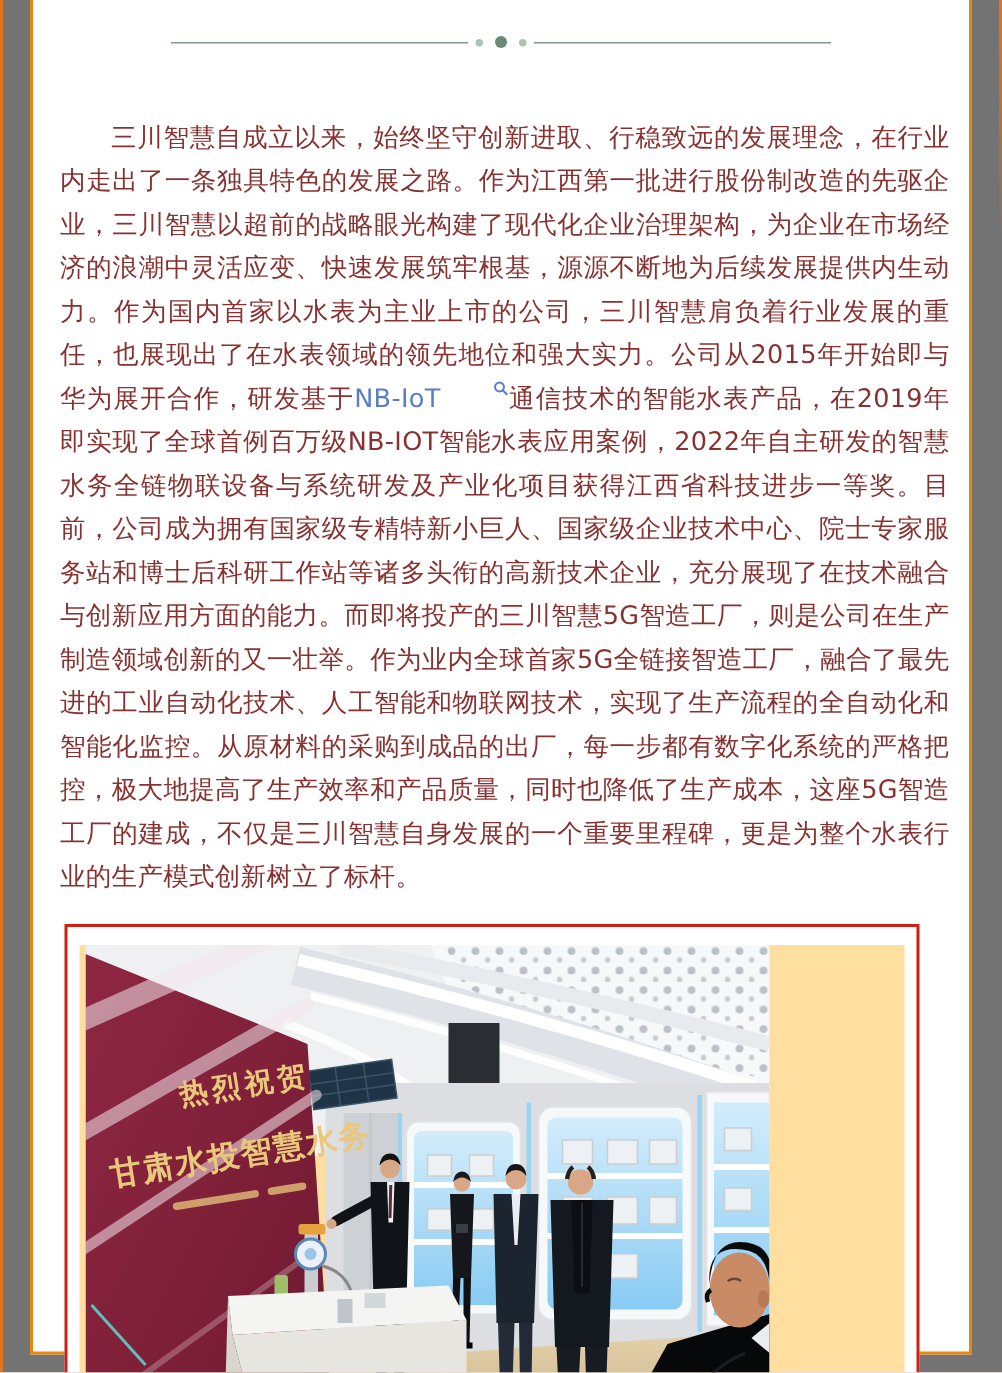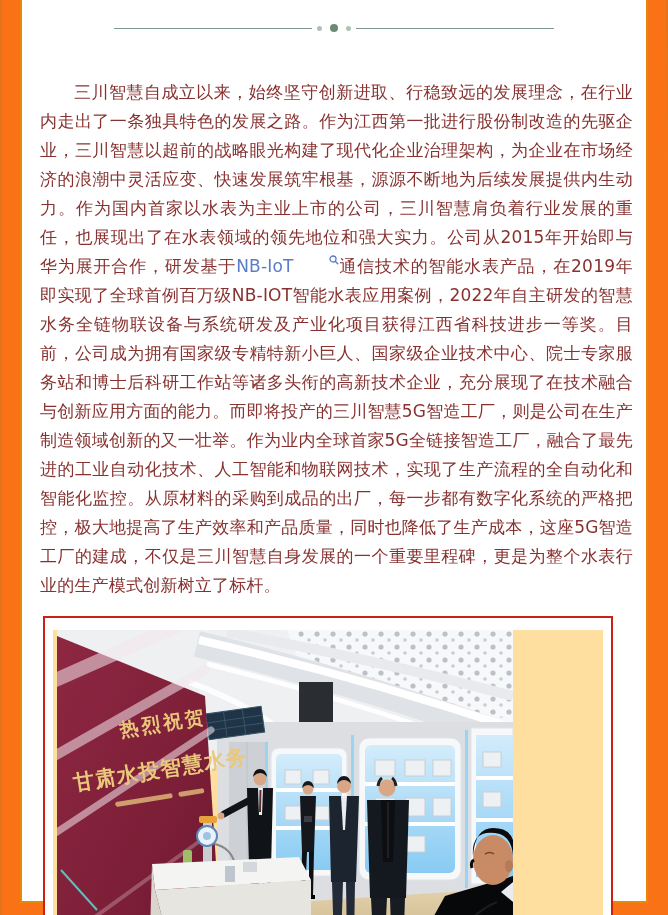--- a/index.html
+++ b/index.html
@@ -1,21 +1,21 @@
 <!DOCTYPE html>
 <html><head>
 <meta charset="utf-8">
 <style>
   html,body{margin:0;padding:0;}
   body{
     width:668px;height:915px;overflow:hidden;
     font-family:"DejaVu Sans","Liberation Sans",sans-serif;
     background:#FFF8F0;
   }
-  .page{position:relative;width:668px;height:915px;overflow:hidden;background:#f97316;}
+  .page{position:relative;width:668px;height:915px;overflow:hidden;background:#737373;}
   .edge-line-left{position:absolute;left:0;top:0;width:2px;height:915px;background:#E2741C;}
   .edge-line-right{position:absolute;right:0;top:0;width:2px;height:160px;
     background:linear-gradient(#E2741C,rgba(226,116,28,0));}
   .content-card{
     position:absolute;left:20px;top:-10px;width:628px;height:913px;
     box-sizing:border-box;background:#FFFFFF;border:2px solid #E8860D;
   }
   .divider{display:flex;align-items:center;width:440px;margin:32px auto 0;}
   .divider .line{flex:1;height:1px;background:#7F998A;}
   .divider .dot{border-radius:50%;}

